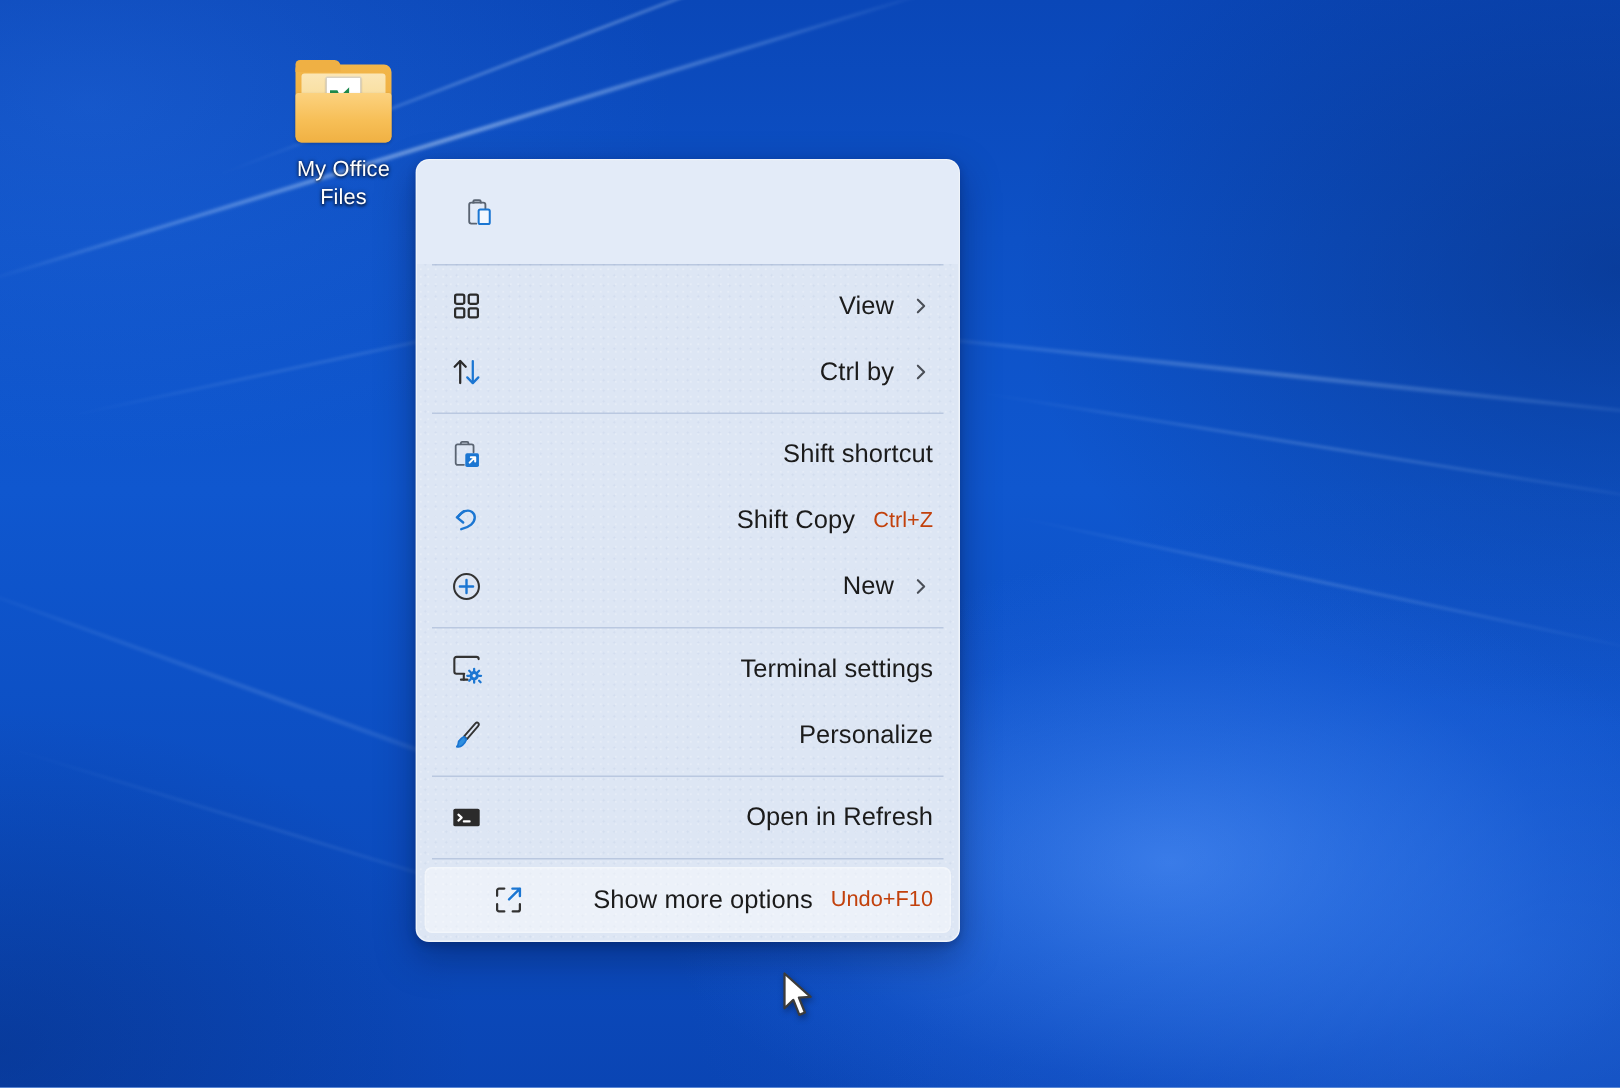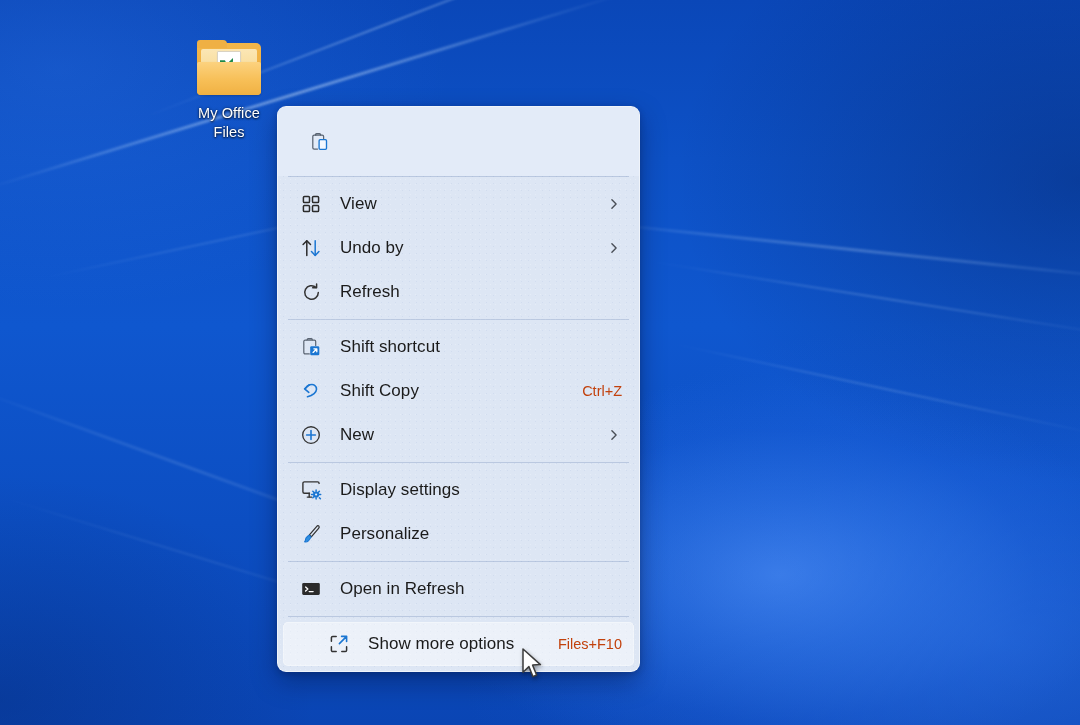--- a/index.html
+++ b/index.html
@@ -197,20 +197,21 @@
 
   .mi {
     position: relative;
     display: flex;
     align-items: center;
     height: 44px;
     margin: 0 5px;
     padding: 0 12px 0 17px;
     border-radius: 5px;
     cursor: default;
+    text-align: right;
   }
   .mi .ico {
     width: 22px; height: 22px;
     flex: 0 0 22px;
     display: flex; align-items: center; justify-content: center;
     margin-right: 18px;
   }
   .mi .lbl {
     flex: 1 1 auto;
     font-size: 17px;
@@ -316,35 +317,26 @@
           </div>
           <div class="mi">
             <span class="ico">
               <svg width="22" height="22" viewBox="0 0 22 22" fill="none">
       <path d="M6.8 18.4V3.9" stroke="#2b2b2b" stroke-width="1.5" stroke-linecap="round"></path>
       <path d="M3.1 7.5 6.8 3.7 10.5 7.5" stroke="#2b2b2b" stroke-width="1.5" stroke-linecap="round" stroke-linejoin="round" fill="none"></path>
       <path d="M15.2 3.7v14.5" stroke="#1b76d2" stroke-width="1.5" stroke-linecap="round"></path>
       <path d="M11.5 14.6 15.2 18.4 18.9 14.6" stroke="#1b76d2" stroke-width="1.5" stroke-linecap="round" stroke-linejoin="round" fill="none"></path>
     </svg>
             </span>
-            <span class="lbl">Undo by</span>
+            <span class="lbl">Ctrl by</span>
             <span class="chev">
               <svg width="14" height="14" viewBox="0 0 14 14" fill="none">
     <path d="M4.9 2.8 9.1 7l-4.2 4.2" stroke="#4a4f57" stroke-width="1.4" stroke-linecap="round" stroke-linejoin="round" fill="none"></path>
   </svg>
             </span>
-          </div>
-          <div class="mi">
-            <span class="ico">
-              <svg width="21" height="21" viewBox="0 0 21 21" fill="none">
-      <path d="M17.3 10.5a6.8 6.8 0 1 1-2.3-5.1" stroke="#333" stroke-width="1.5" stroke-linecap="round" fill="none"></path>
-      <path d="M15.6 1.9v3.9h-3.9" stroke="#333" stroke-width="1.5" stroke-linecap="round" stroke-linejoin="round" fill="none"></path>
-    </svg>
-            </span>
-            <span class="lbl">Refresh</span>
           </div>
         </div>
         <div class="sep"></div>
         <div class="group">
           <div class="mi">
             <span class="ico">
               <svg width="22" height="22" viewBox="0 0 22 22" fill="none">
       <path d="M8.1 2.6h3.3a.9.9 0 0 1 .9.9v.7H7.2v-.7a.9.9 0 0 1 .9-.9z" stroke="#5a6472" stroke-width="1.2" fill="none"></path>
       <path d="M12.9 4.2h1.5a1.3 1.3 0 0 1 1.3 1.3v4M6.6 4.2H5.1A1.3 1.3 0 0 0 3.8 5.5v11.1a1.3 1.3 0 0 0 1.3 1.3h4.2" stroke="#5a6472" stroke-width="1.2" fill="none" stroke-linecap="round"></path>
       <rect x="10.2" y="10.2" width="9.1" height="9.1" rx="1.2" fill="#1b76d2"></rect>
@@ -384,21 +376,21 @@
             <span class="ico">
               <svg width="22" height="22" viewBox="0 0 22 22" fill="none">
       <path d="M19.1 4.4a1.5 1.5 0 0 0-1.5-1.5H4.4a1.5 1.5 0 0 0-1.5 1.5v8.3a1.5 1.5 0 0 0 1.5 1.5h5.1" stroke="#333" stroke-width="1.4" fill="none" stroke-linecap="round"></path>
       <path d="M7.3 18.1h4.4" stroke="#333" stroke-width="1.4" stroke-linecap="round"></path>
       <path d="M9.2 14.3v3.8" stroke="#333" stroke-width="1.4" stroke-linecap="round"></path>
       <circle cx="16.1" cy="15.5" r="3.1" fill="#1b76d2"></circle>
       <circle cx="16.1" cy="15.5" r="1.1" fill="#e3ebf8"></circle>
       <path d="M16.1 10.9v1.4M16.1 18.7v1.4M11.5 15.5h1.4M19.3 15.5h1.4M12.8 12.2l1 1M19.4 18.8l1 1M19.4 12.2l-1 1M12.8 18.8l1-1" stroke="#1b76d2" stroke-width="1.5" stroke-linecap="round"></path>
     </svg>
             </span>
-            <span class="lbl">Display settings</span>
+            <span class="lbl">Terminal settings</span>
           </div>
           <div class="mi">
             <span class="ico">
               <svg width="22" height="22" viewBox="0 0 22 22" fill="none">
       <path d="M18.9 3.1c-.7-.7-1.4-.5-2.1.3L9.4 11.9l1.9 1.9 7.3-8.5c.7-.8.9-1.5.3-2.2z" stroke="#333" stroke-width="1.25" fill="none" stroke-linejoin="round"></path>
       <path d="M9.2 12.1 11 13.9c-.6 1.5-1.6 3-2.6 3.9-1.1 1-2.6 1.3-3.9 1 .7-.6 1-1.3 1-2.1 0-1.2.9-2.4 1.9-3.2.6-.5 1.2-.9 1.8-1.4z" fill="#2f8fe0" stroke="#1b76d2" stroke-width="1.1" stroke-linejoin="round"></path>
     </svg>
             </span>
             <span class="lbl">Personalize</span>
           </div>
@@ -420,21 +412,21 @@
         <div class="group">
           <div class="mi selected">
             <span class="ico">
               <svg width="22" height="22" viewBox="0 0 22 22" fill="none">
       <path d="M3.4 8.2V4.7a1.3 1.3 0 0 1 1.3-1.3h3.5M18.6 13.8v3.5a1.3 1.3 0 0 1-1.3 1.3h-3.5" stroke="#333" stroke-width="1.5" stroke-linecap="round" fill="none"></path>
       <path d="M3.4 13.8v3.5a1.3 1.3 0 0 0 1.3 1.3h3.5" stroke="#333" stroke-width="1.5" stroke-linecap="round" fill="none"></path>
       <path d="M11.4 10.6 18.6 3.4M13.6 3.4h5v5" stroke="#1b76d2" stroke-width="1.6" stroke-linecap="round" stroke-linejoin="round" fill="none"></path>
     </svg>
             </span>
             <span class="lbl">Show more options</span>
-            <span class="accel">Files+F10</span>
+            <span class="accel">Undo+F10</span>
           </div>
         </div>
       </div>
 
   </div>
 
   <svg id="cursor" viewBox="0 0 22 32" style="left: 521px; top: 648px;">
     <path d="M2 1 L2 24.2 L7.9 18.6 L11.9 28.6 L15.6 27 L11.6 17.1 L19.4 16.6 Z" fill="#ffffff" stroke="#3c3c3c" stroke-width="1.5" stroke-linejoin="round"></path>
   </svg>
 

